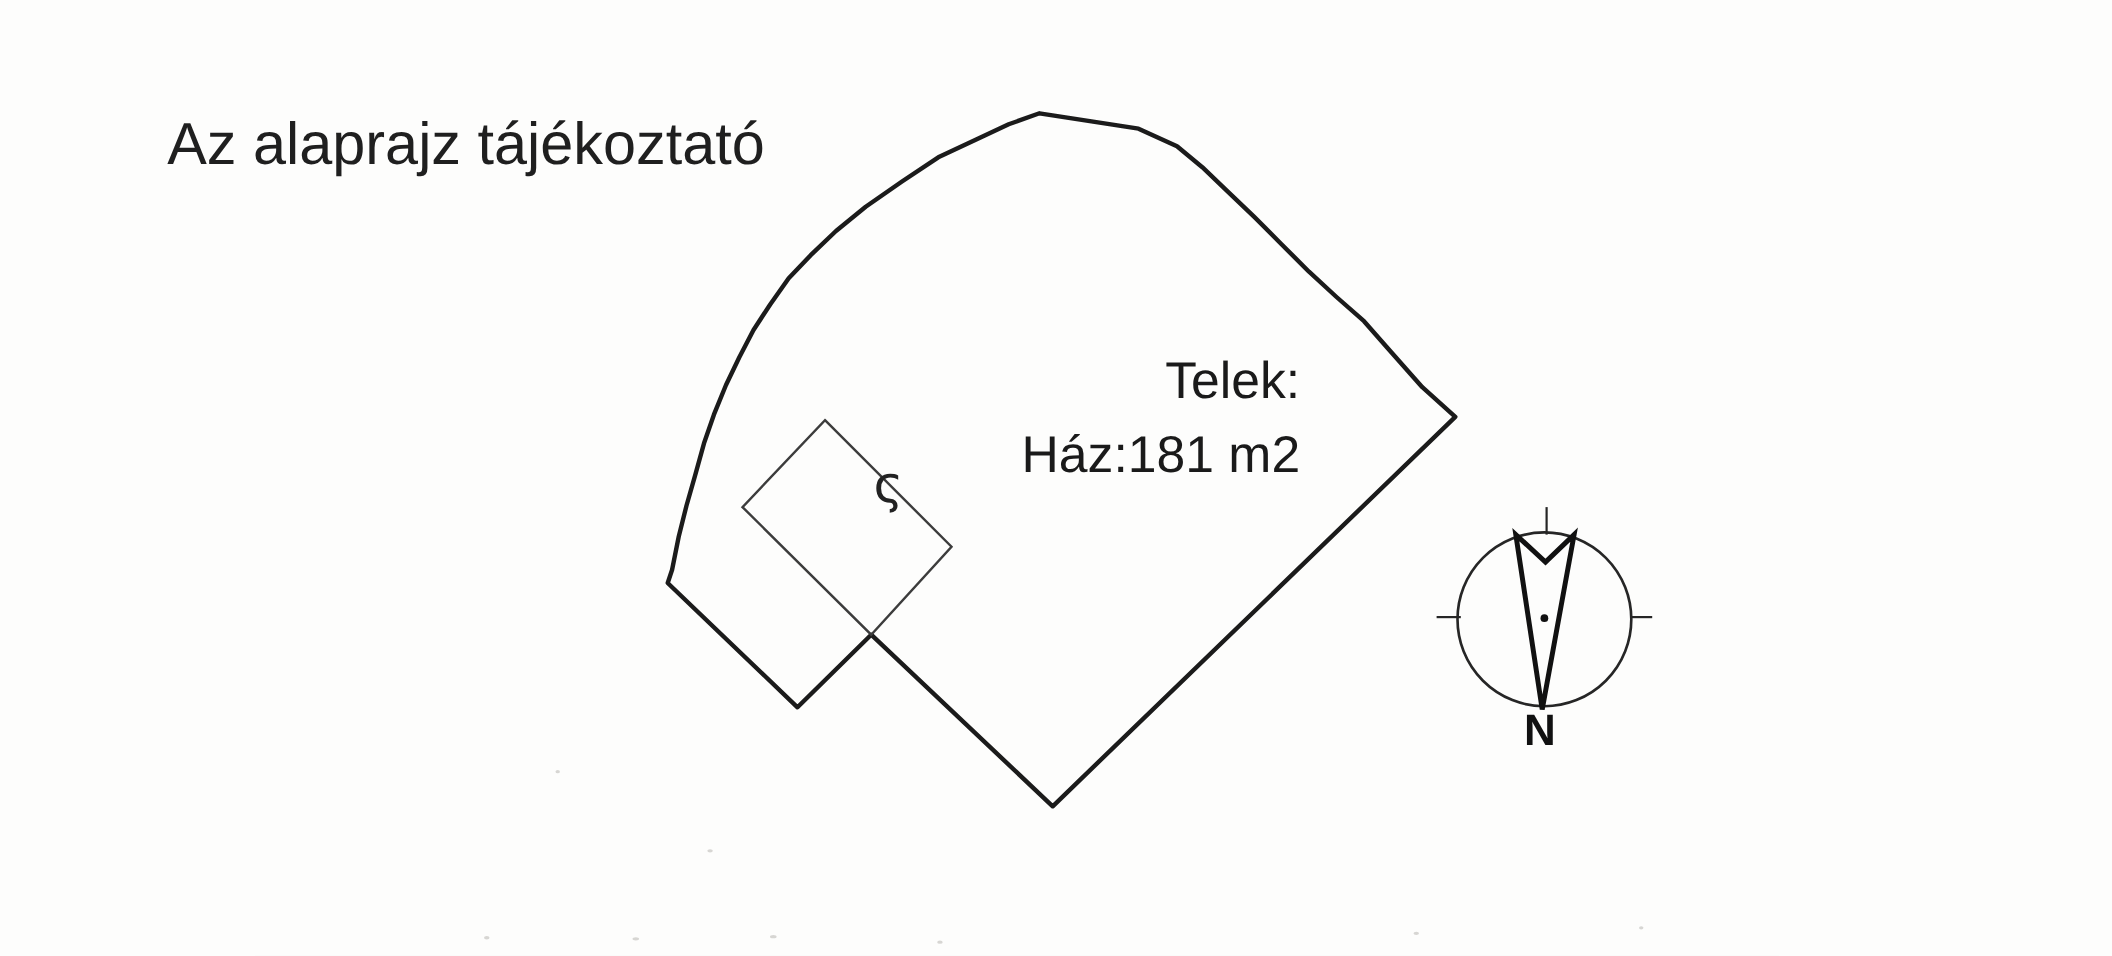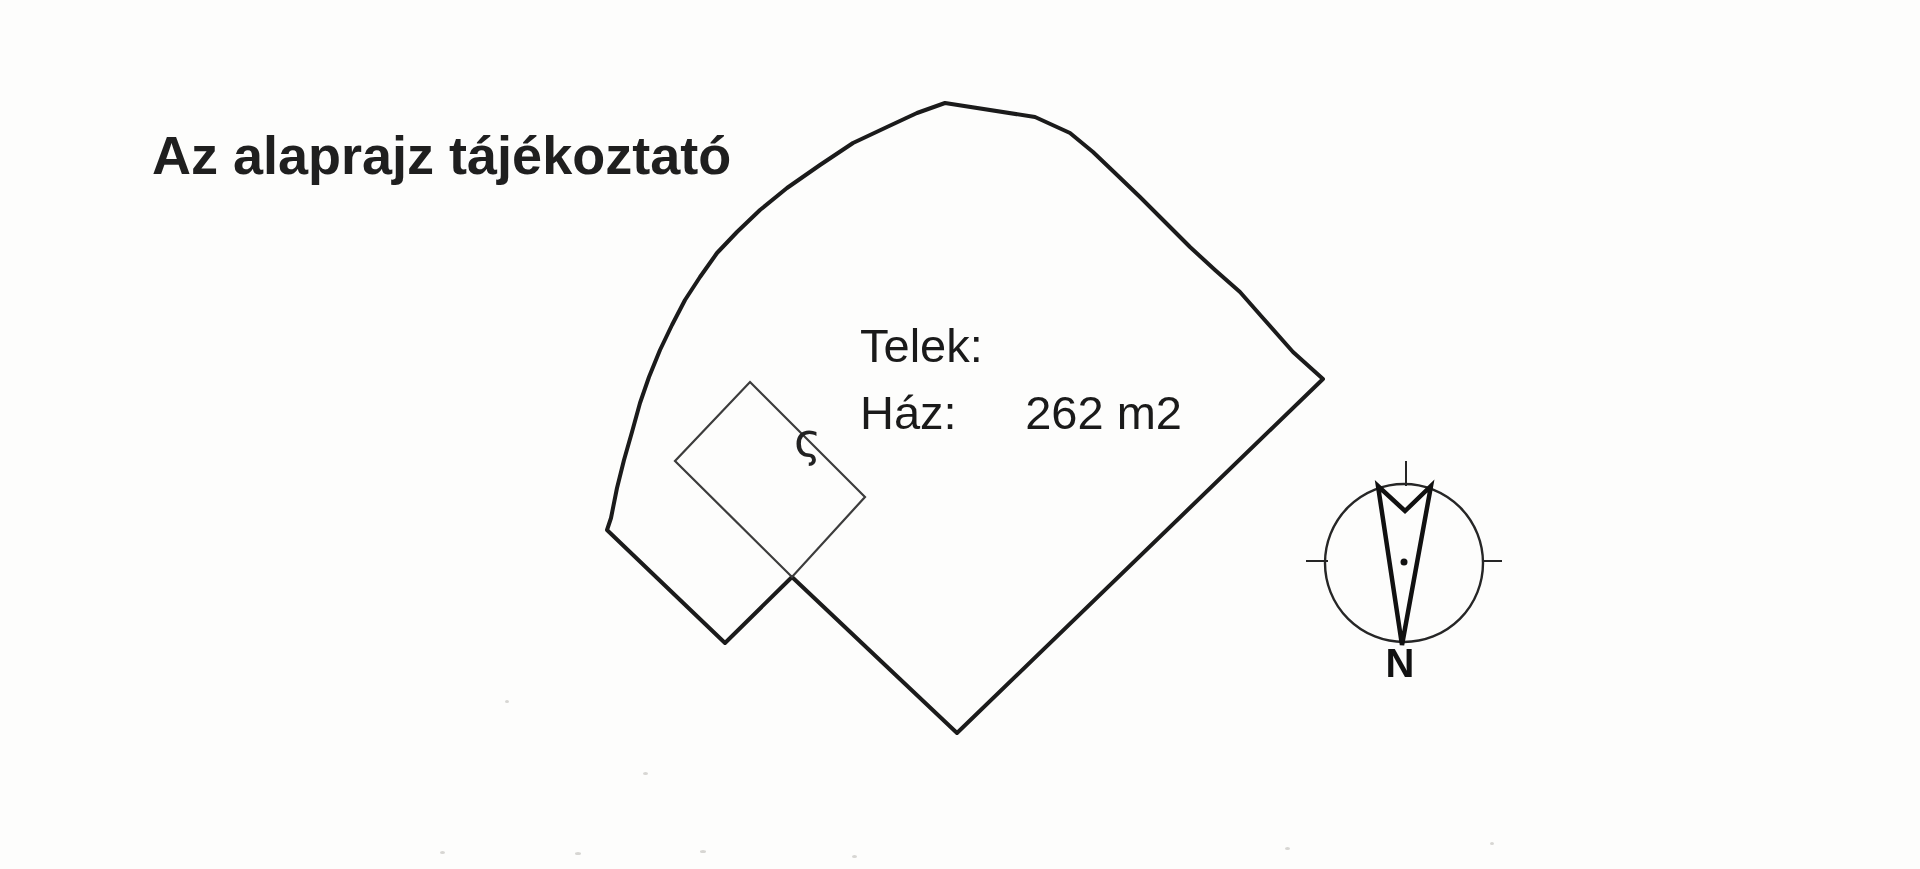--- a/index.html
+++ b/index.html
@@ -12,30 +12,29 @@
   svg.plan{position:absolute;left:0;top:0;width:1920px;height:869px;}
   .plot{fill:none;stroke:#1b1b1b;stroke-width:4;stroke-linejoin:round;stroke-linecap:round;}
   .house{fill:none;stroke:#3c3c3c;stroke-width:2.2;stroke-linejoin:miter;}
   .mark{font-family:"DejaVu Sans", sans-serif;font-size:46px;fill:#222;}
   .compass-circle{fill:none;stroke:#262626;stroke-width:2.4;}
   .tick{stroke:#262626;stroke-width:2;}
   .needle{fill:#fdfdfc;stroke:#111;stroke-width:4.5;stroke-linejoin:miter;}
   .pivot{fill:#111;stroke:none;}
   .north{font-family:"Liberation Sans", sans-serif;font-size:40px;font-weight:bold;fill:#111;text-anchor:middle;}
   .disclaimer{
-    position:absolute;left:152px;top:120px;
+    position:absolute;left:152px;top:96px;
     font-size:54px;line-height:71px;letter-spacing:0px;color:#1f1f1f;
     white-space:nowrap;
-    font-weight:bold;
   }
   .areas{
     position:absolute;left:860px;top:312px;width:322px;
     font-size:47px;line-height:67px;color:#1a1a1a;
   }
-  .areas .row{display:flex;justify-content:space-between;white-space:nowrap;}
+  .areas .row{display:flex;justify-content:flex-end;white-space:nowrap;}
   .speckle{position:absolute;background:#d7d6d3;border-radius:50%;}
 </style>
 </head>
 <body>
 
 <div class="canvas">
 
   <svg class="plan" viewBox="0 0 1920 869">
 
     <polygon class="plot" points="945,103 1035,117 1070,133 1093,152 1115,173 1140,197 1165,222 1190,247 1215,270 1240,292 1262,317 1293,352 1323,379 957,733 792,577 725,643 607,530 611,518 617,488 624,460 632,432 640,403 649,377 660,350 672,325 685,300 700,277 717,253 737,232 760,210 787,188 820,165 853,143 887,127 917,113"></polygon>
@@ -58,21 +57,21 @@
   <div class="disclaimer">
     <div>Az alaprajz tájékoztató</div>
   </div>
 
   <div class="areas">
     <div class="row">
       <span>Telek:</span>
     </div>
     <div class="row">
       <span>Ház:</span>
-      <span>262 m2</span>
+      <span>181 m2</span>
     </div>
   </div>
 
   <div class="speckle" style="left:505px;top:700px;width:4px;height:3px;"></div>
   <div class="speckle" style="left:643px;top:772px;width:5px;height:3px;"></div>
   <div class="speckle" style="left:440px;top:851px;width:5px;height:3px;"></div>
   <div class="speckle" style="left:575px;top:852px;width:6px;height:3px;"></div>
   <div class="speckle" style="left:700px;top:850px;width:6px;height:3px;"></div>
   <div class="speckle" style="left:852px;top:855px;width:5px;height:3px;"></div>
   <div class="speckle" style="left:1285px;top:847px;width:5px;height:3px;"></div>

